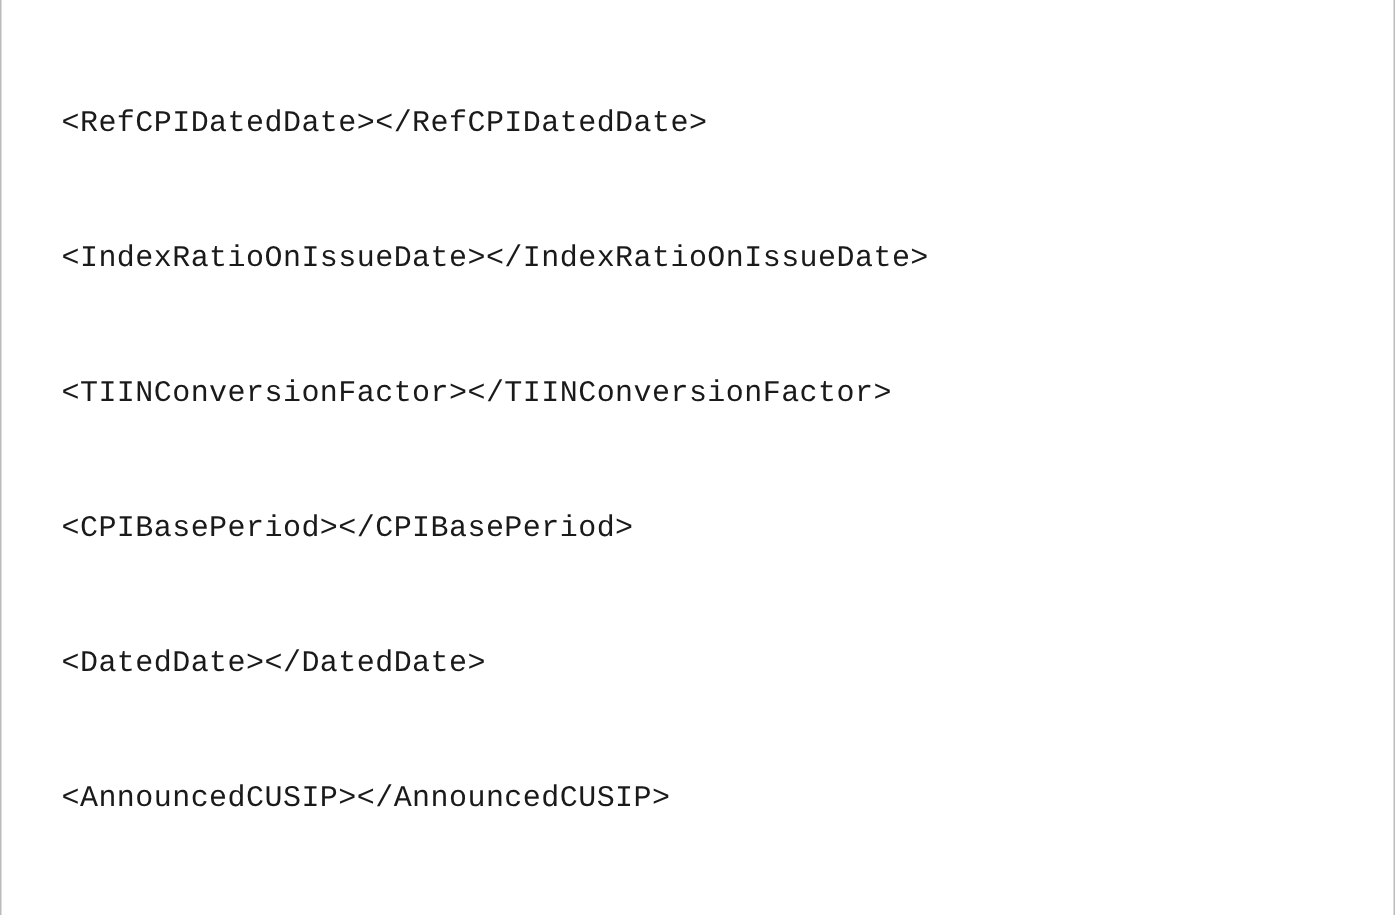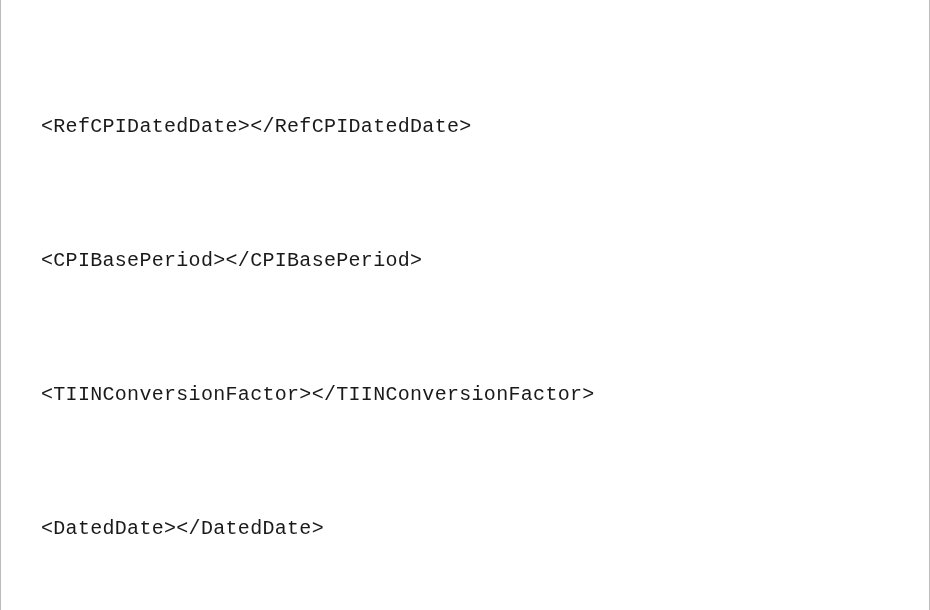--- a/index.html
+++ b/index.html
@@ -20,33 +20,33 @@
       border-right: 1px solid #bbb;
     }
     .code-container {
       white-space: pre;
       color: #1a1a1a;
       font-weight: 500;
       letter-spacing: 0.3px;
     }
     .line {
       display: block;
-      margin-top: 44px;
     }
     .indent1 {
       padding-left: 36px;
     }
   </style>
 </head>
 <body>
 
 <div class="code-container">
   <span class="line indent1">&lt;RefCPIDatedDate&gt;&lt;/RefCPIDatedDate&gt;</span>
+  <span class="line indent1">&lt;IndexRatioOnIssueDate&gt;&lt;/IndexRatioOnIssueDate&gt;</span>
+  <span class="line indent1">&lt;TIINConversionFactor&gt;&lt;/TIINConversionFactor&gt;</span>
   <span class="line indent1">&lt;CPIBasePeriod&gt;&lt;/CPIBasePeriod&gt;</span>
-  <span class="line indent1">&lt;TIINConversionFactor&gt;&lt;/TIINConversionFactor&gt;</span>
   <span class="line indent1">&lt;DatedDate&gt;&lt;/DatedDate&gt;</span>
   <span class="line indent1">&lt;AnnouncedCUSIP&gt;&lt;/AnnouncedCUSIP&gt;</span>
   
   
   
   
   
   
   
   

